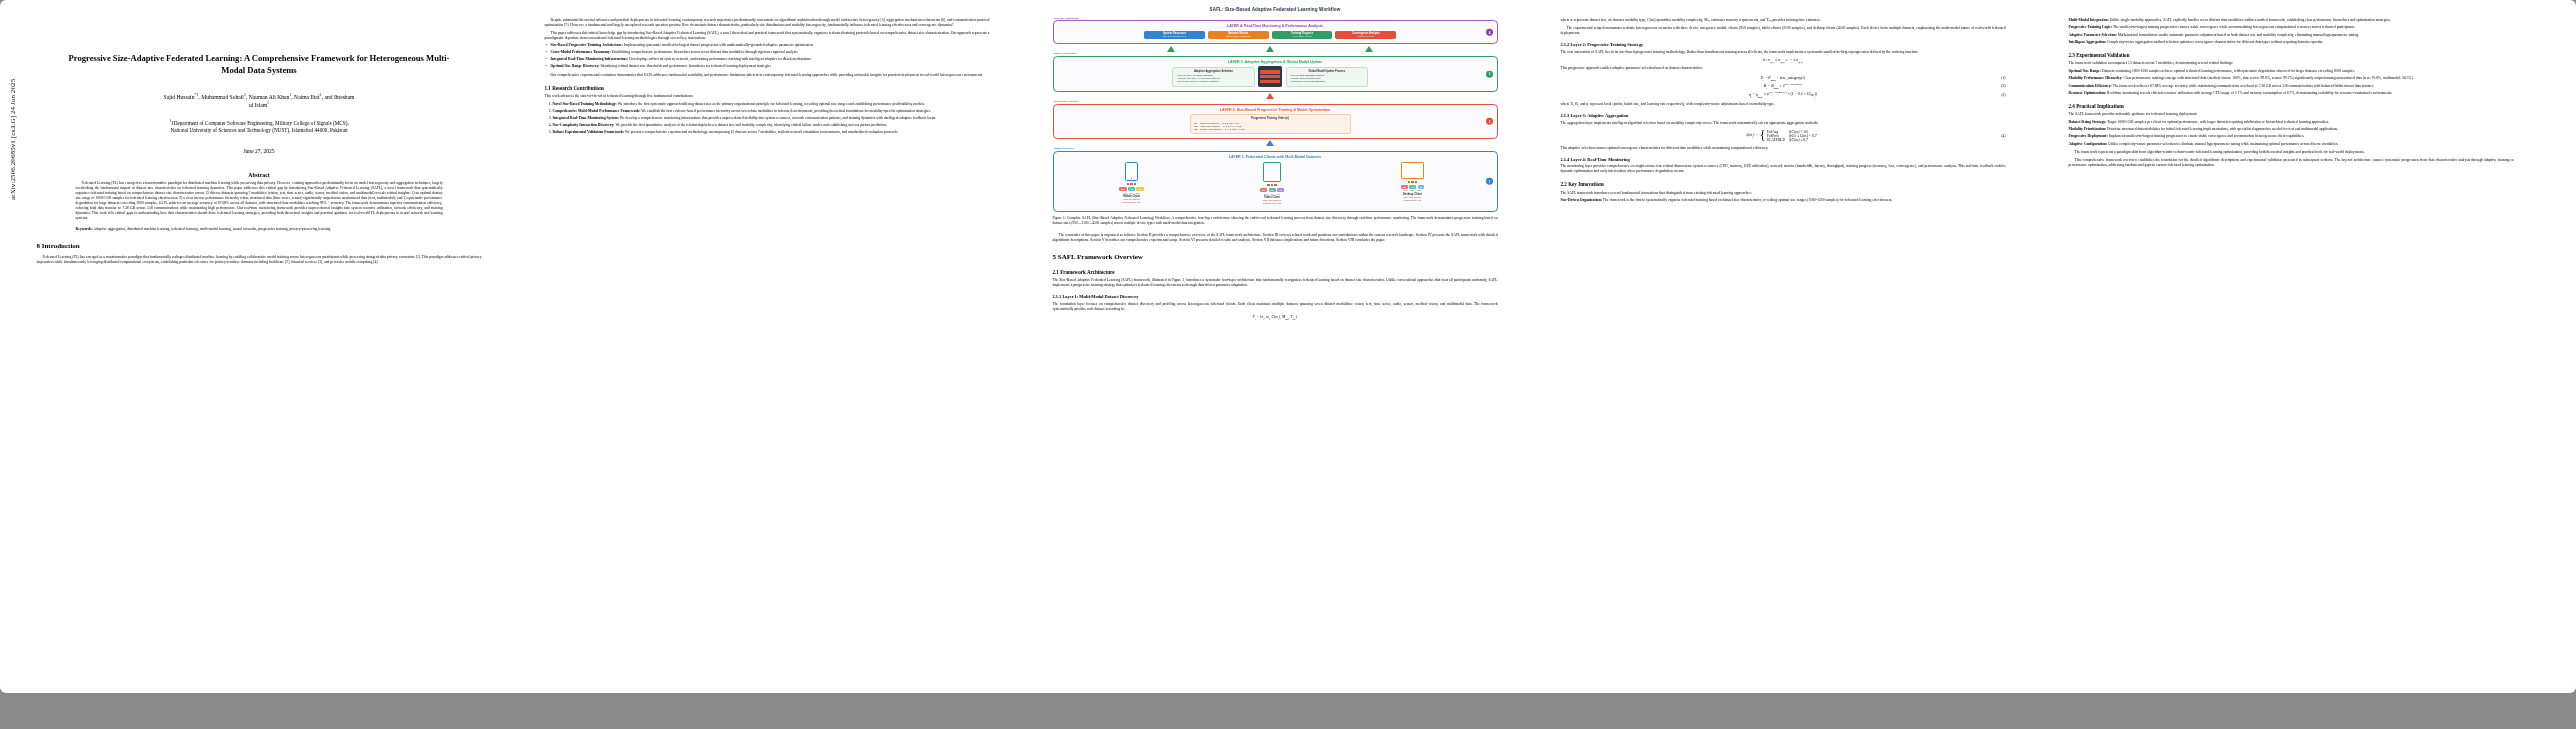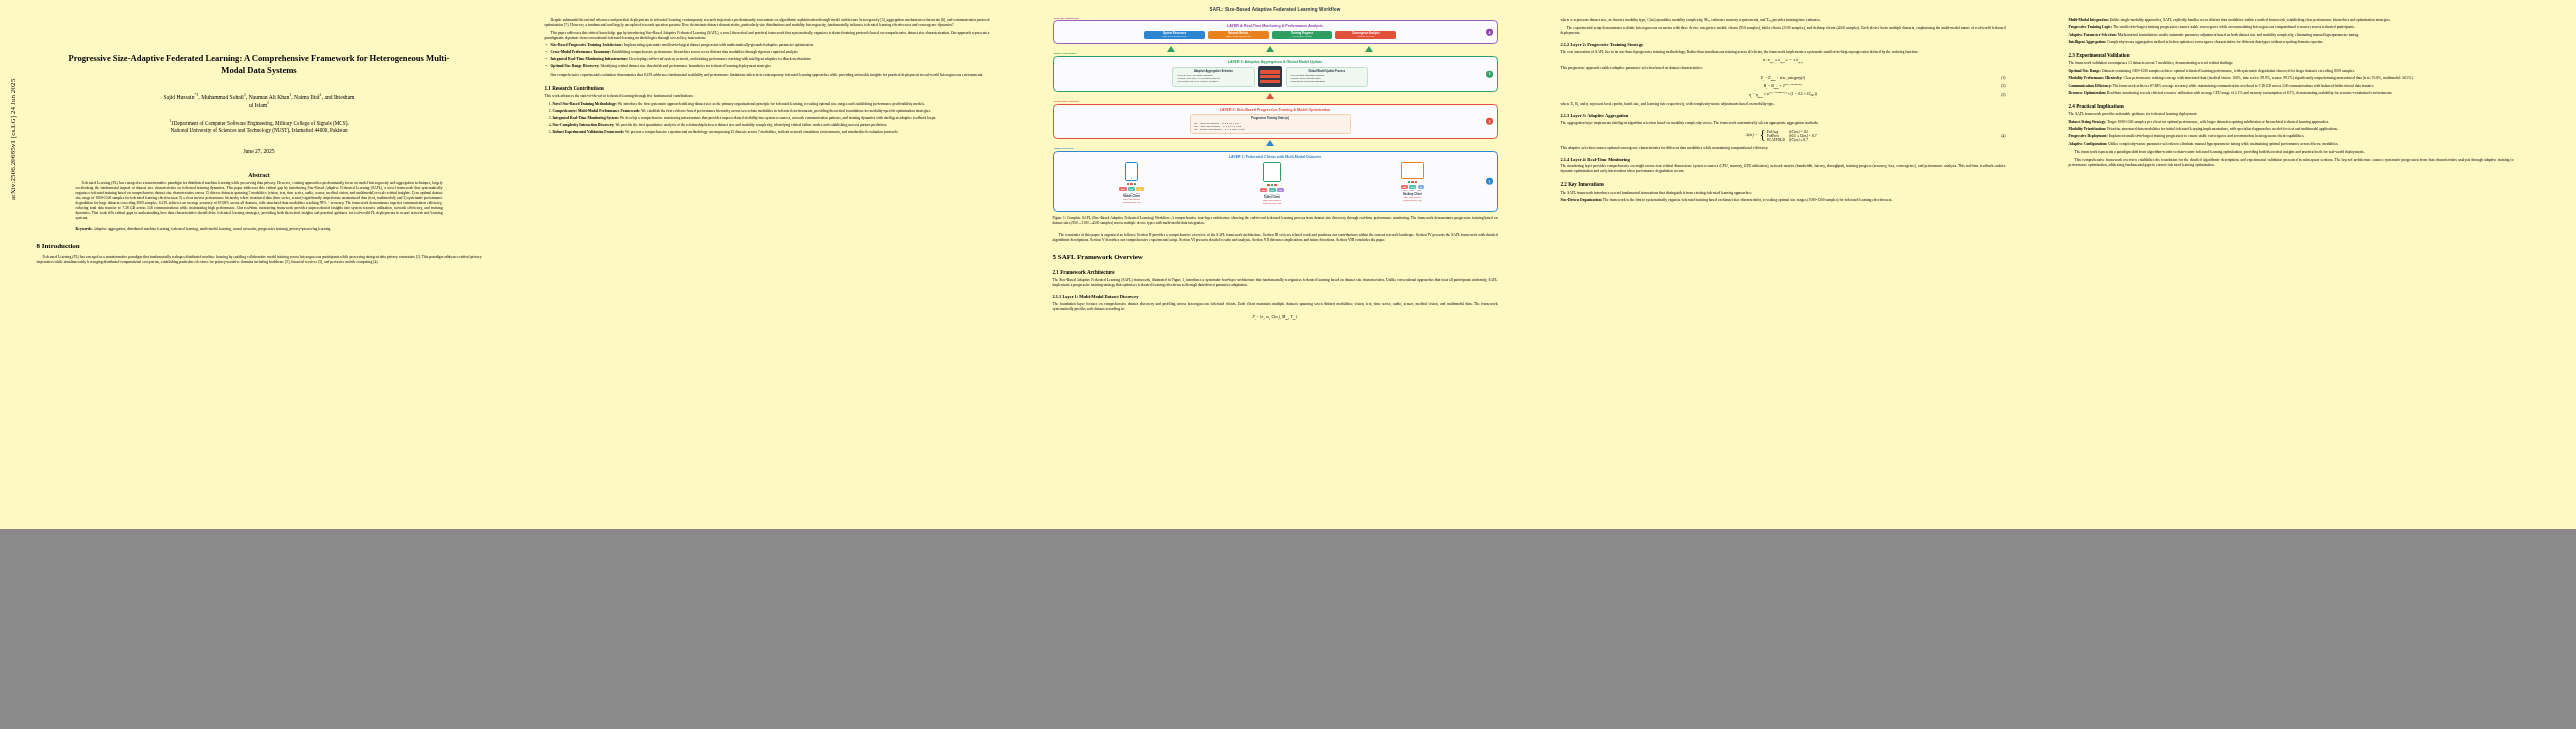--- a/index.html
+++ b/index.html
@@ -1,17 +1,17 @@
 <!DOCTYPE html>
 <html style="font-size:9.7px"><head>
 <meta charset="utf-8">
 <style>
   html,body{margin:0;padding:0;background:#8a8a8a;}
   body{font-family:"Liberation Serif",serif;}
-  .sheet{width:2576px;height:529px;background:#fef9c3;position:relative;overflow:hidden;}
+  .sheet{width:2576px;height:693px;background:#ffffff;position:relative;overflow:hidden;border-radius:6px;}
   .arxiv-stamp{
     position:absolute;left:8.5px;top:200px;width:340px;
     transform:rotate(-90deg);transform-origin:0 0;
     font-family:"Liberation Serif",serif;font-size:7px;color:#000;letter-spacing:0.1px;white-space:nowrap;
   }
   .pages{position:absolute;left:28px;top:0;width:2540px;height:729px;display:flex;gap:0;}
   .page{width:462px;height:729px;position:relative;padding:0 8.5px;box-sizing:border-box;}
   .page + .page{margin-left:46px;}
   .pno{position:absolute;bottom:16px;left:0;right:0;text-align:center;font-size:5.5px;color:#000;}
   

